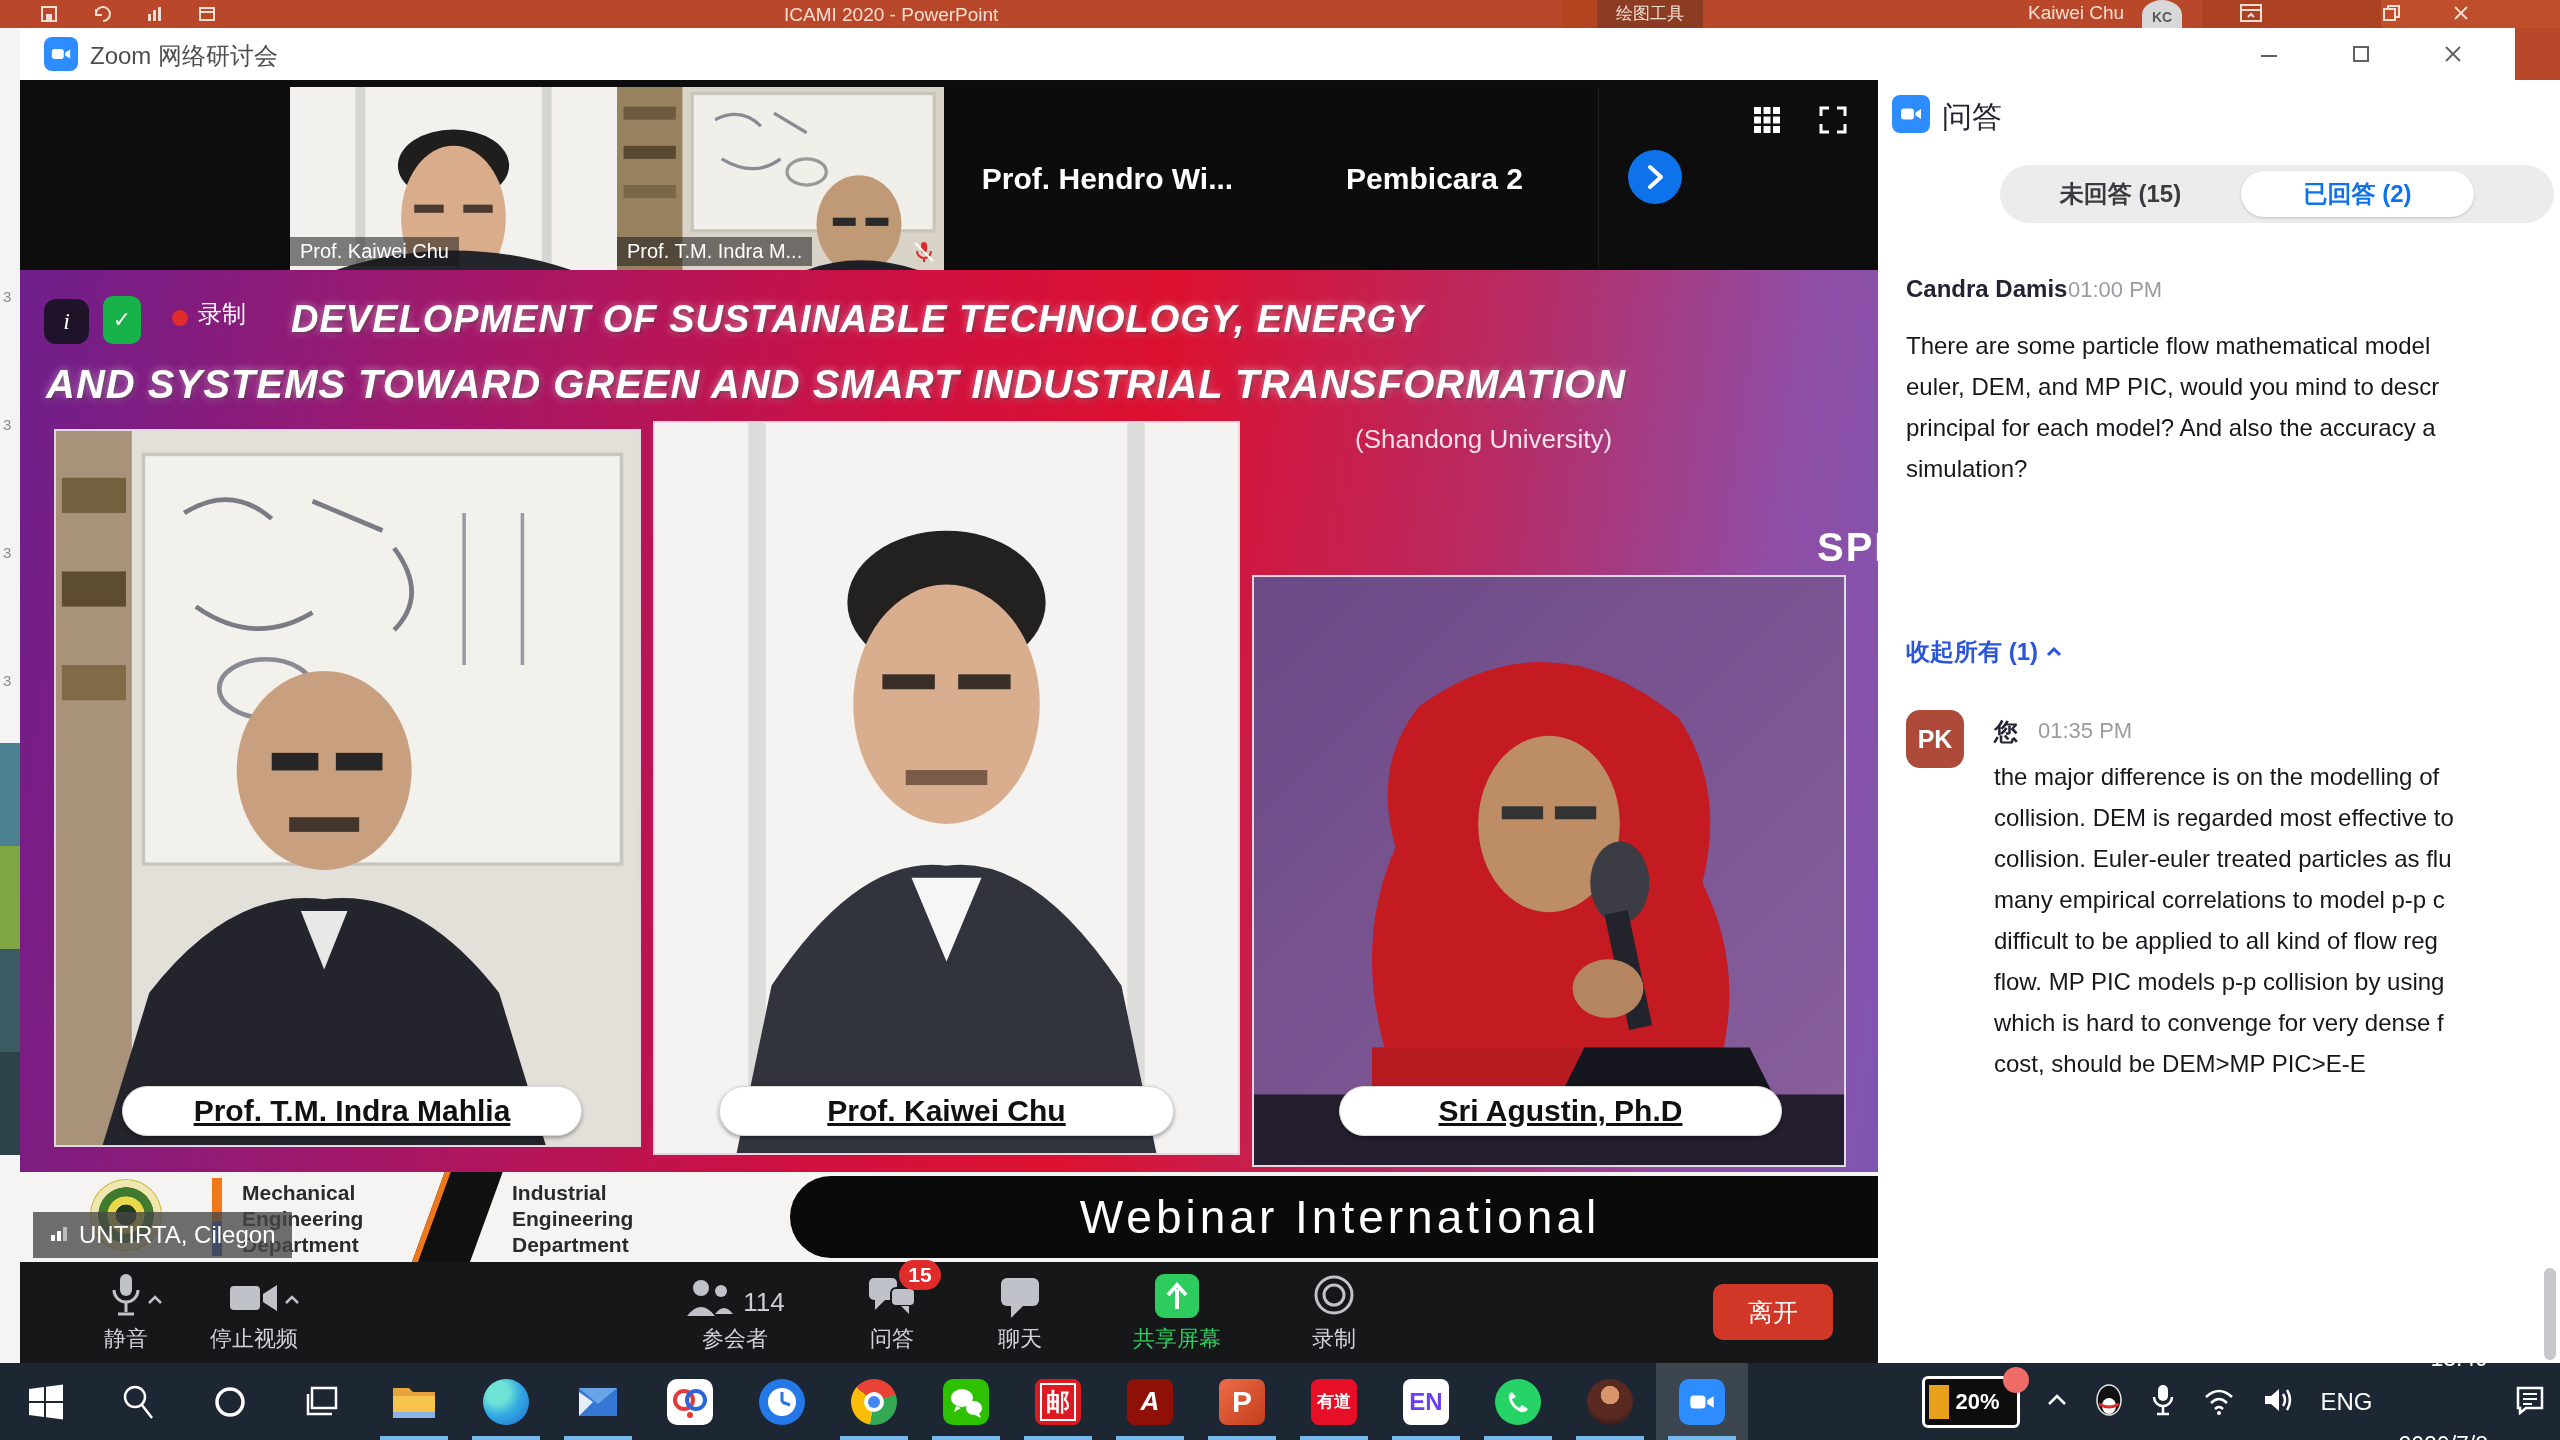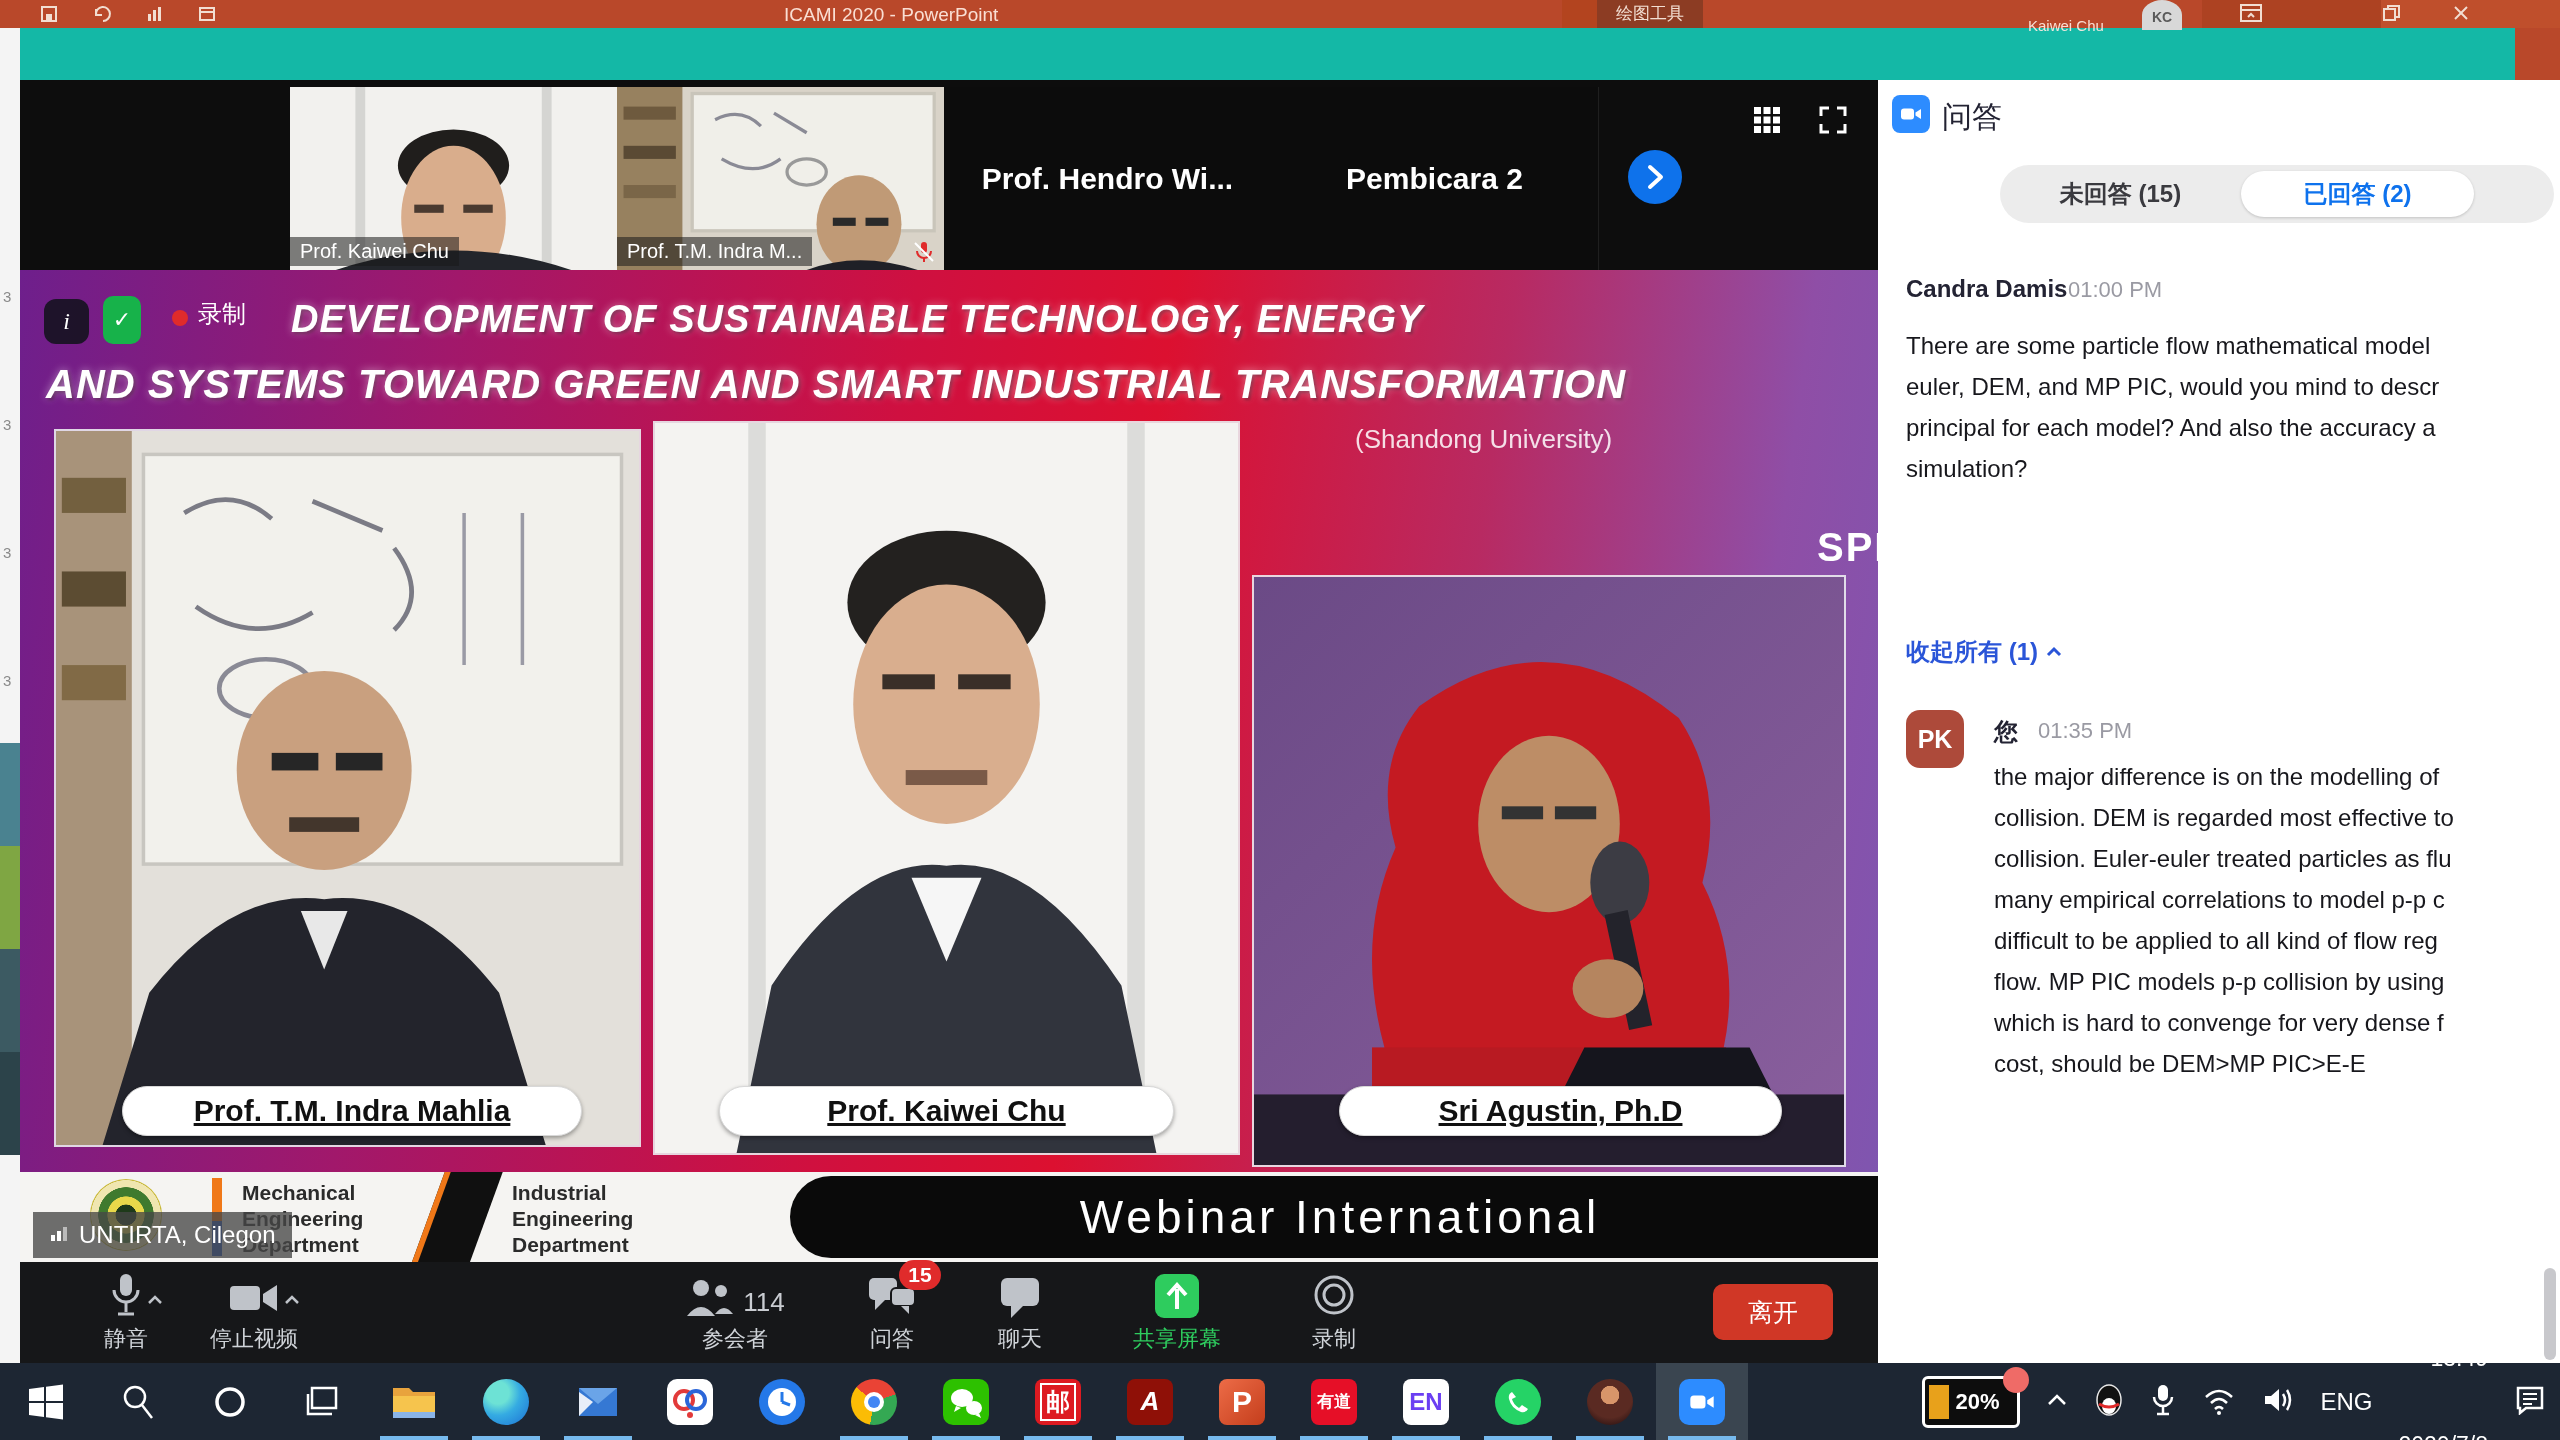--- a/index.html
+++ b/index.html
@@ -7,21 +7,21 @@
           font-family:"Liberation Sans","DejaVu Sans",sans-serif;}
   .a{position:absolute;}
 
   
   .ppt-bar{left:0;top:0;width:2560px;height:28px;
     background:linear-gradient(90deg,#b9482a 0 61%,#b3441f 61% 66%,#b9482a 66% 86%,#ad4222 86% 93%,#bf4f2c 93% 100%);}
   .ppt-qa{left:40px;top:5px;display:flex;gap:34px;align-items:center;}
   .ppt-title{left:784px;top:4px;font-size:19px;color:rgba(255,236,226,.92);}
   .ppt-tab{left:1597px;top:0;width:106px;height:28px;background:#8c3c23;color:#f2ded2;
     font-size:17px;text-align:center;line-height:28px;}
-  .ppt-user{left:2028px;top:17px;font-size:15px;color:rgba(255,236,226,.92);}
+  .ppt-user{left:2028px;top:2px;font-size:19px;color:rgba(255,236,226,.92);}
   .ppt-avatar{left:2142px;top:0px;width:40px;height:30px;border-radius:50% 50% 0 0;background:#d8d8d8;
     color:#5a5a5a;font-size:14px;font-weight:bold;text-align:center;line-height:34px;}
   .ppt-winbtn{top:4px;width:30px;height:20px;}
   .red-corner{left:2515px;top:28px;width:45px;height:52px;background:#b9482a;}
 
   
   .left-sliver{left:0;top:28px;width:20px;height:1335px;background:#f4f4f4;overflow:hidden;}
   .sliver-num{position:absolute;left:3px;color:#8a8a8a;font-size:15px;}
   .sliver-block{position:absolute;left:0;width:20px;height:103px;}
 
@@ -207,20 +207,47 @@
     <span class="sliver-num" style="top:388px;">3</span>
     <span class="sliver-num" style="top:516px;">3</span>
     <span class="sliver-num" style="top:644px;">3</span>
     <div class="sliver-block" style="top:715px;background:#4a8290;"></div>
     <div class="sliver-block" style="top:818px;background:#7fa643;"></div>
     <div class="sliver-block" style="top:921px;background:#3c5a62;"></div>
     <div class="sliver-block" style="top:1024px;background:#2c434a;"></div>
   </div>
   <div class="a red-corner"></div>
 
+  <div class="a zoom-titlebar">
+    <div class="a zoom-app-icon zt-icon">
+      <svg width="22" height="22" viewBox="0 0 24 24">
+          <rect x="2" y="6.5" width="13" height="11" rx="3" fill="#fff"></rect>
+          <path d="M16.5 10.5 L22 7 V17 L16.5 13.5 Z" fill="#fff"></path>
+        </svg>
+    </div>
+    <span class="a zt-title">Zoom 网络研讨会</span>
+    <div class="a zt-controls">
+      <span class="zt-btn">
+          <svg width="24" height="24" viewBox="0 0 24 24">
+            <line x1="4" y1="14" x2="20" y2="14" stroke="#5f6368" stroke-width="2"></line>
+          </svg>
+        </span>
+      <span class="zt-btn">
+          <svg width="24" height="24" viewBox="0 0 24 24">
+            <rect x="5" y="5" width="14" height="14" fill="none" stroke="#5f6368" stroke-width="2"></rect>
+          </svg>
+        </span>
+      <span class="zt-btn">
+          <svg width="24" height="24" viewBox="0 0 24 24">
+            <line x1="5" y1="5" x2="19" y2="19" stroke="#5f6368" stroke-width="2"></line>
+            <line x1="19" y1="5" x2="5" y2="19" stroke="#5f6368" stroke-width="2"></line>
+          </svg>
+        </span>
+    </div>
+  </div>
 
   <div class="a video-strip">
     <div class="thumb" style="left:270px;">
       <svg viewBox="0 0 100 56" preserveAspectRatio="none">
         <rect width="100" height="56" fill="#f2f1ee"></rect>
         <rect x="20" y="0" width="3" height="56" fill="#d5d5d2"></rect>
           <rect x="77" y="0" width="3" height="56" fill="#d5d5d2"></rect>
         <ellipse cx="50" cy="24" rx="17" ry="11" fill="#201e1c"></ellipse>
         <ellipse cx="50" cy="40" rx="16" ry="22" fill="#d9ad8c"></ellipse>
         <path d="M14,56 Q50,44 86,56 Z" fill="#23252b"></path>

